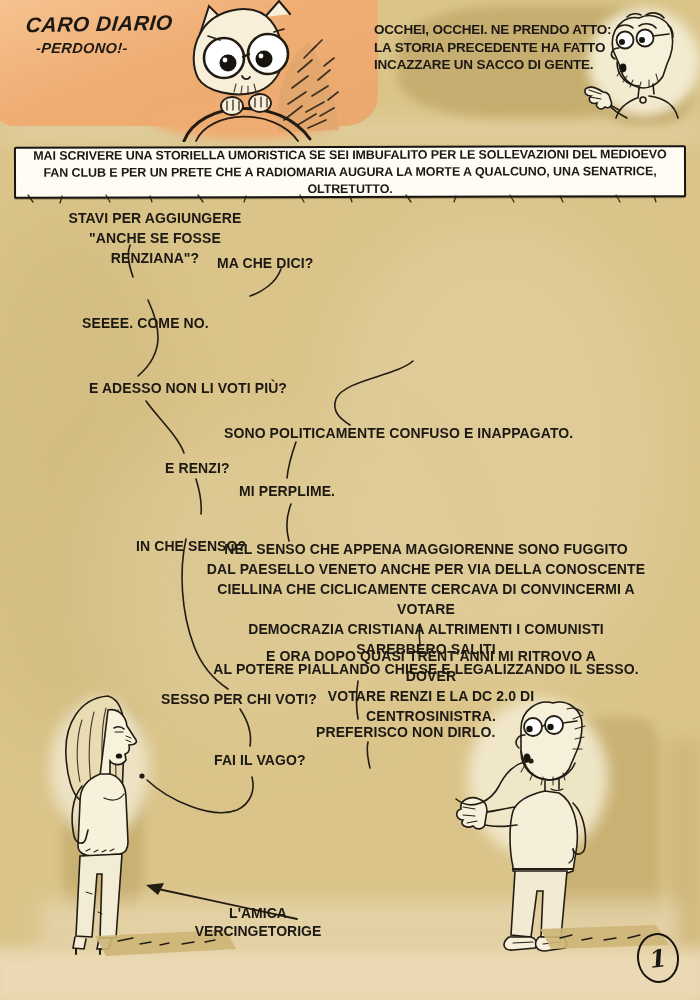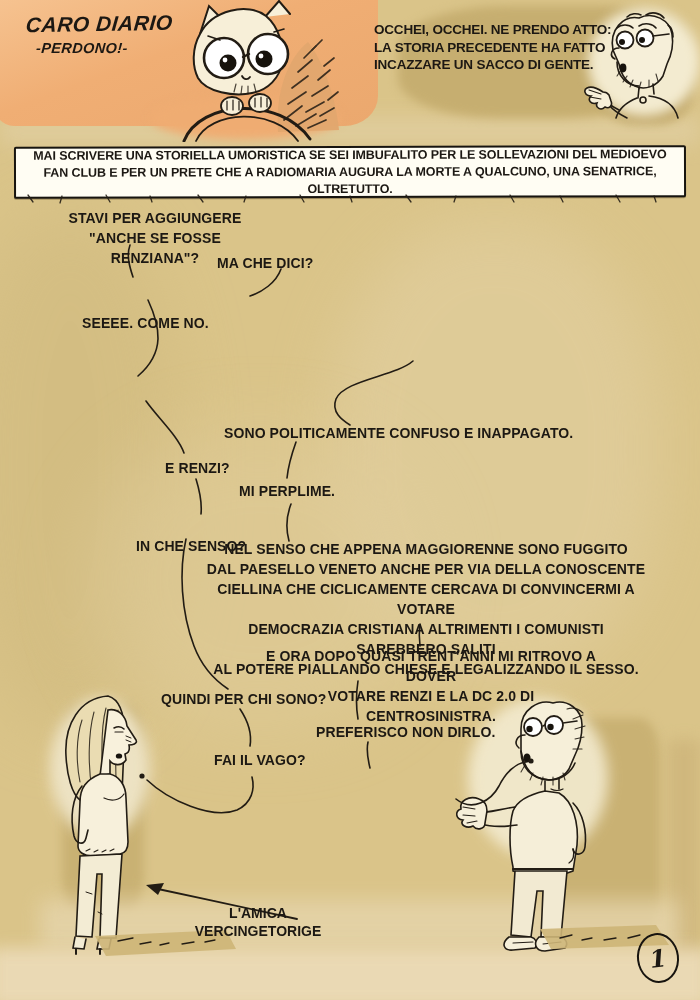--- a/index.html
+++ b/index.html
@@ -279,32 +279,33 @@
       <circle cx="531" cy="761" r="2.6" fill="#221c14" stroke="none"></circle>
       <path d="M297,919 C262,911 205,899 158,889" stroke-width="1.8"></path>
       <polygon points="146,885 164,883 158,895" fill="#221c14" stroke="none"></polygon>
     </g>
   </svg>
 
   <div class="dlg d0 c">STAVI PER AGGIUNGERE
 "ANCHE SE FOSSE RENZIANA"?</div>
   <div class="dlg d1 nw">MA CHE DICI?</div>
   <div class="dlg d2 nw">SEEEE. COME NO.</div>
+  <div class="dlg d4 nw">E ADESSO NON LI VOTI PIÙ?</div>
   <div class="dlg d5 nw">SONO POLITICAMENTE CONFUSO E INAPPAGATO.</div>
   <div class="dlg d6 nw">E RENZI?</div>
   <div class="dlg d7 nw">MI PERPLIME.</div>
   <div class="dlg d8 nw">IN CHE SENSO?</div>
   <div class="dlg d9 c">NEL SENSO CHE APPENA MAGGIORENNE SONO FUGGITO
 DAL PAESELLO VENETO ANCHE PER VIA DELLA CONOSCENTE
 CIELLINA CHE CICLICAMENTE CERCAVA DI CONVINCERMI A VOTARE
 DEMOCRAZIA CRISTIANA ALTRIMENTI I COMUNISTI SAREBBERO SALITI
 AL POTERE PIALLANDO CHIESE E LEGALIZZANDO IL SESSO.</div>
   <div class="dlg d10 c">E ORA DOPO QUASI TRENT'ANNI MI RITROVO A DOVER
 VOTARE RENZI E LA DC 2.0 DI CENTROSINISTRA.</div>
-  <div class="dlg d11 nw">QUINDI PER CHI SONO?</div>
+  <div class="dlg d11 nw">SESSO PER CHI VOTI?</div>
   <div class="dlg d12 nw">PREFERISCO NON DIRLO.</div>
   <div class="dlg d13 nw">FAI IL VAGO?</div>
 
   <div class="annotation">L'AMICA
 VERCINGETORIGE</div>
 
   <svg class="char woman-svg" width="130" height="275" viewBox="0 0 130 275">
     <g stroke="#221c14" stroke-linecap="round" fill="none" stroke-width="1.6">
       <path d="M66,6 C38,8 22,34 24,66 C25,86 30,104 38,110 C44,114 50,110 49,102 C52,112 62,116 66,108 C72,114 80,112 80,104 L82,56 C84,28 80,10 66,6 Z" fill="#eadcb2"></path>
       <g stroke-width="1.1" opacity=".85">

